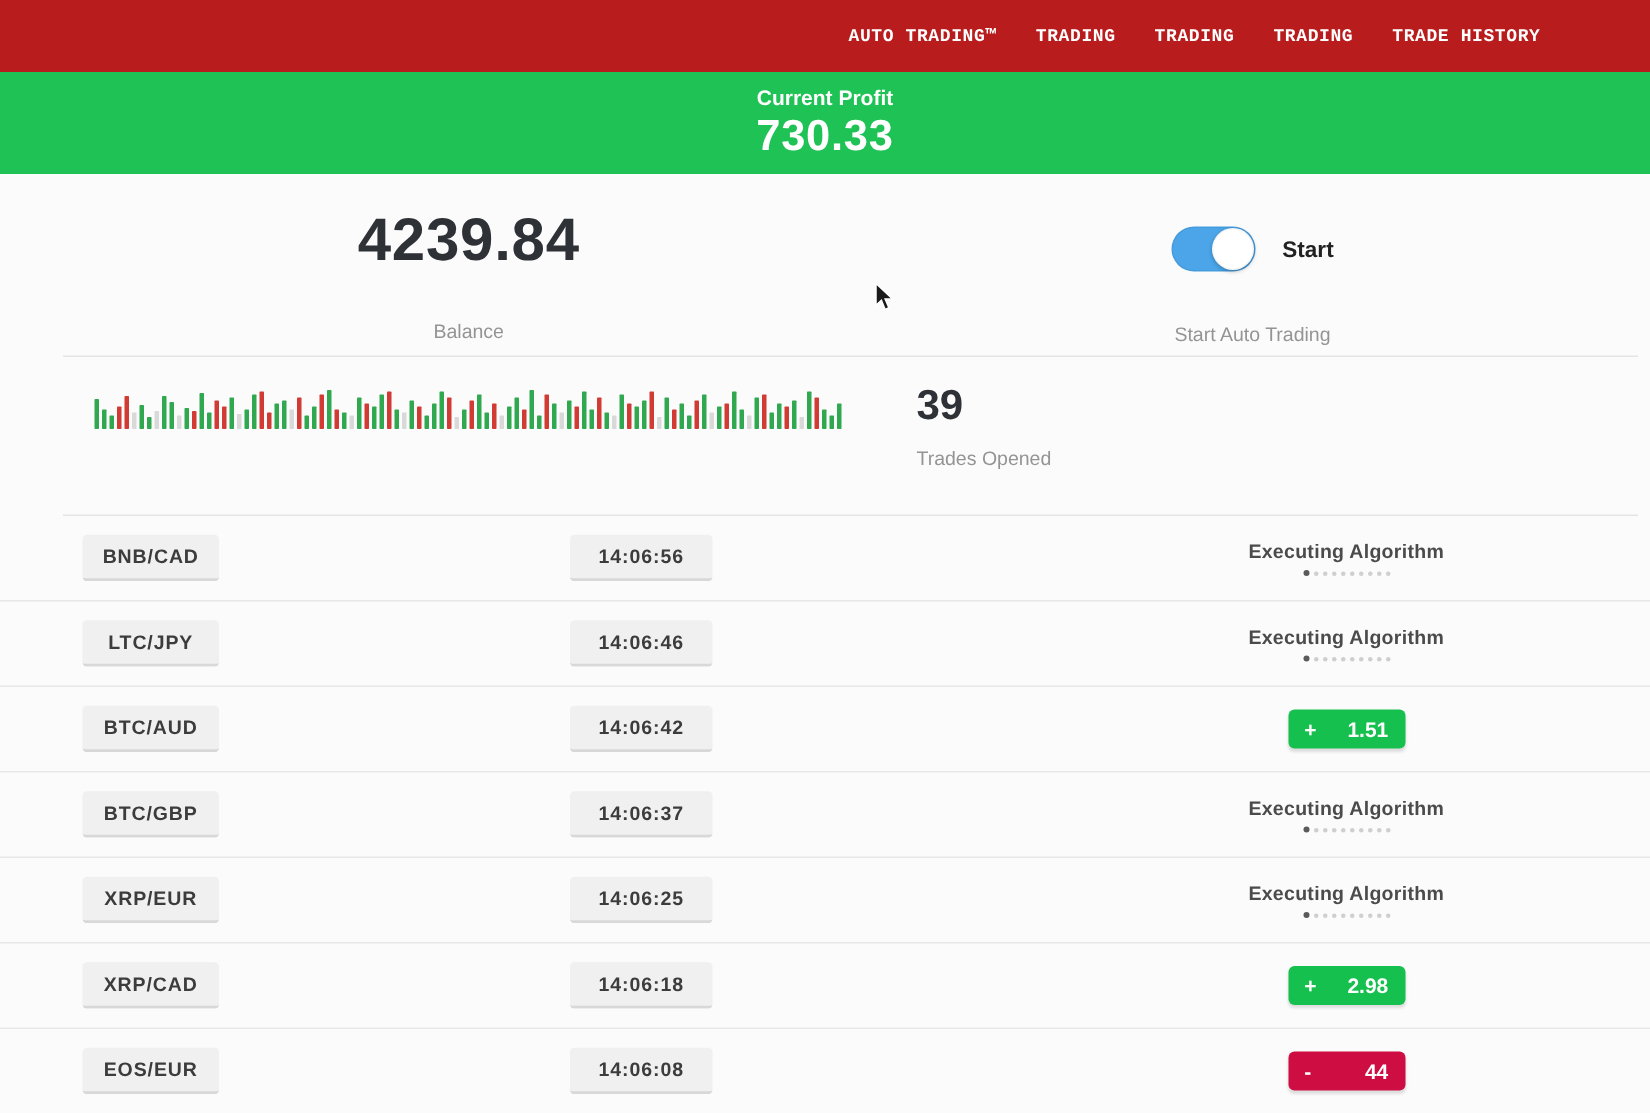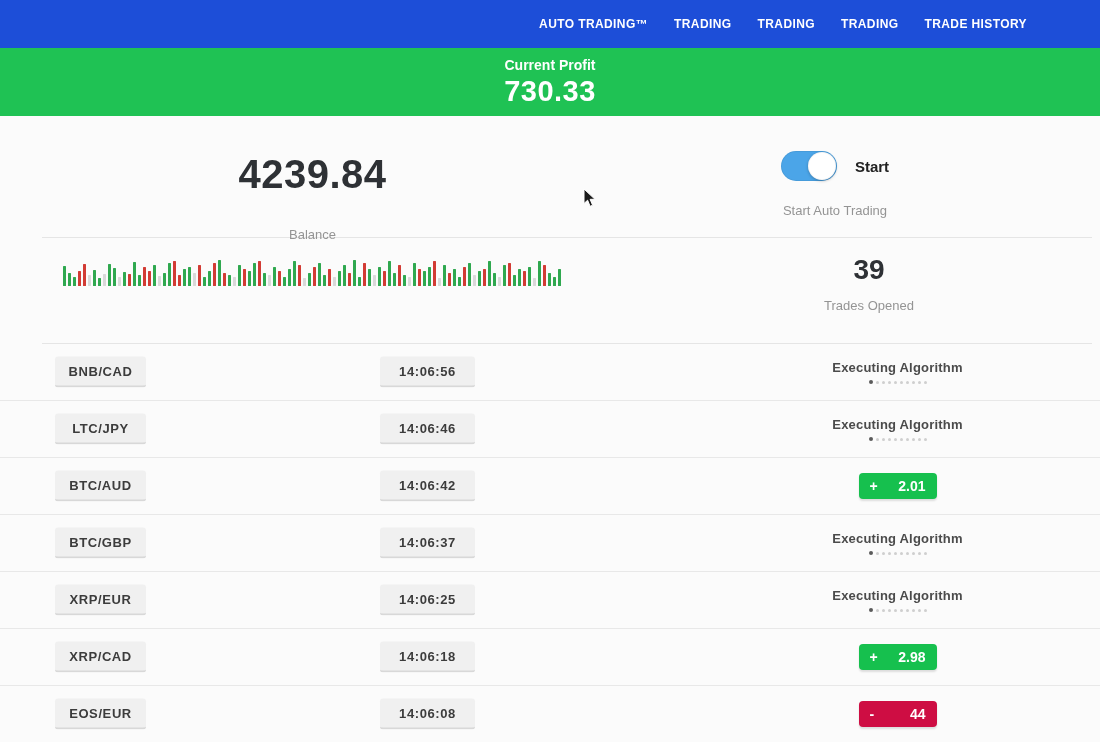--- a/index.html
+++ b/index.html
@@ -26,49 +26,49 @@
   .banner {
     height:68px; display:flex; flex-direction:column;
     align-items:center; justify-content:center;
   }
   .banner-label { color:#ffffff; font-size:14px; font-weight:bold; }
   .banner-value { color:#ffffff; font-size:29px; font-weight:bold; margin-top:2px; letter-spacing:.5px; }
 
   
   .stats1 { position:relative; height:121px; }
   .balance-block { position:absolute; left:0; top:0; width:625px; height:100%; text-align:center; }
-  .balance-value { font-size:40px; font-weight:bold; color:#2e3135; margin-top:36px; letter-spacing:.5px; }
+  .balance-value { font-size:40px; font-weight:bold; color:#2e3135; margin-top:22px; letter-spacing:.5px; }
   .sub-label { font-size:13px; color:#949494; margin-top:30px; }
   .toggle-block { position:absolute; left:625px; top:0; width:420px; height:100%; text-align:center; }
   .toggle-row { display:inline-flex; align-items:center; gap:18px; margin-top:35px; }
   .switch {
     width:56px; height:30px; border-radius:15px;
     position:relative; cursor:pointer;
     box-shadow:inset 0 0 0 1px rgba(0,0,0,.06);
   }
   .knob {
     position:absolute; top:1px; left:27px; width:28px; height:28px;
     background:#ffffff; border-radius:50%;
     box-shadow:0 1px 3px rgba(0,0,0,.25), inset 0 0 0 1px rgba(0,0,0,.04);
   }
   .toggle-label { font-size:15px; font-weight:bold; color:#222222; }
-  .toggle-block .sub-label { margin-top:18px; }
+  .toggle-block .sub-label { margin-top:29px; }
 
   .divider { border-top:1px solid #e5e5e5; margin:0 8px 0 42px; }
 
   
   .stats2 { position:relative; height:105px; }
   .market-block { position:absolute; left:0; top:0; width:625px; height:100%; text-align:center; }
   .bars {
     width:500px; height:34px; margin:14px auto 0 auto;
     display:flex; align-items:flex-end; gap:2px;
   }
   .bar { width:3px; border-radius:.5px; }
   .market-block .sub-label { margin-top:9px; }
-  .trades-block { position:absolute; left:659px; top:0; width:420px; height:100%; text-align:center; }
+  .trades-block { position:absolute; left:611px; top:0; width:420px; height:100%; }
   .trades-count { font-size:28px; font-weight:bold; color:#2e3135; margin-top:16px; }
   .trades-block .sub-label { margin-top:12px; }
 
   
   .row { position:relative; height:57px; border-bottom:1px solid #e8e8e8; }
   .chip {
     position:absolute; top:50%; transform:translateY(-50%);
     background:#f0f0f0; border-bottom:2px solid #d8d8d8; border-radius:3px;
     font-size:13px; font-weight:bold; color:#3c3c3c; letter-spacing:.6px;
     padding:7px 0; text-align:center; white-space:nowrap;
@@ -87,21 +87,21 @@
     color:#ffffff; font-size:14px; font-weight:bold;
     box-shadow:0 2px 2px rgba(0,0,0,.12);
   }
 
   
   .cursor { position:absolute; left:583px; top:188px; pointer-events:none; z-index:50; }
 </style>
 </head>
 <body>
 
-<nav class="topnav" id="nav-container" style="background: #1d4ed8;">
+<nav class="topnav" id="nav-container" style="background: #b91c1c; font-family: Liberation Mono, monospace;">
     <a class="nav-item">AUTO TRADING™</a>
     <a class="nav-item">TRADING</a>
     <a class="nav-item">TRADING</a>
     <a class="nav-item">TRADING</a>
     <a class="nav-item">TRADE HISTORY</a>
   </nav>
 
 <div class="banner" id="banner" style="background: rgb(31, 194, 84);">
   <div class="banner-label">Current Profit</div>
   <div class="banner-value">730.33</div>
@@ -276,21 +276,21 @@
           <div class="dot"></div>
         </div>
       </div>
     </div>
     <div class="row">
       <span class="chip pair">BTC/AUD</span>
       <span class="chip time">14:06:42</span>
       <div class="status">
         <div class="result-badge" style="background: rgb(22, 192, 78);">
           <span>+</span>
-          <span>2.01</span>
+          <span>1.51</span>
         </div>
       </div>
     </div>
     <div class="row">
       <span class="chip pair">BTC/GBP</span>
       <span class="chip time">14:06:37</span>
       <div class="status">
         <div class="status-label">Executing Algorithm</div>
         <div class="dots">
           <div class="dot active"></div>

